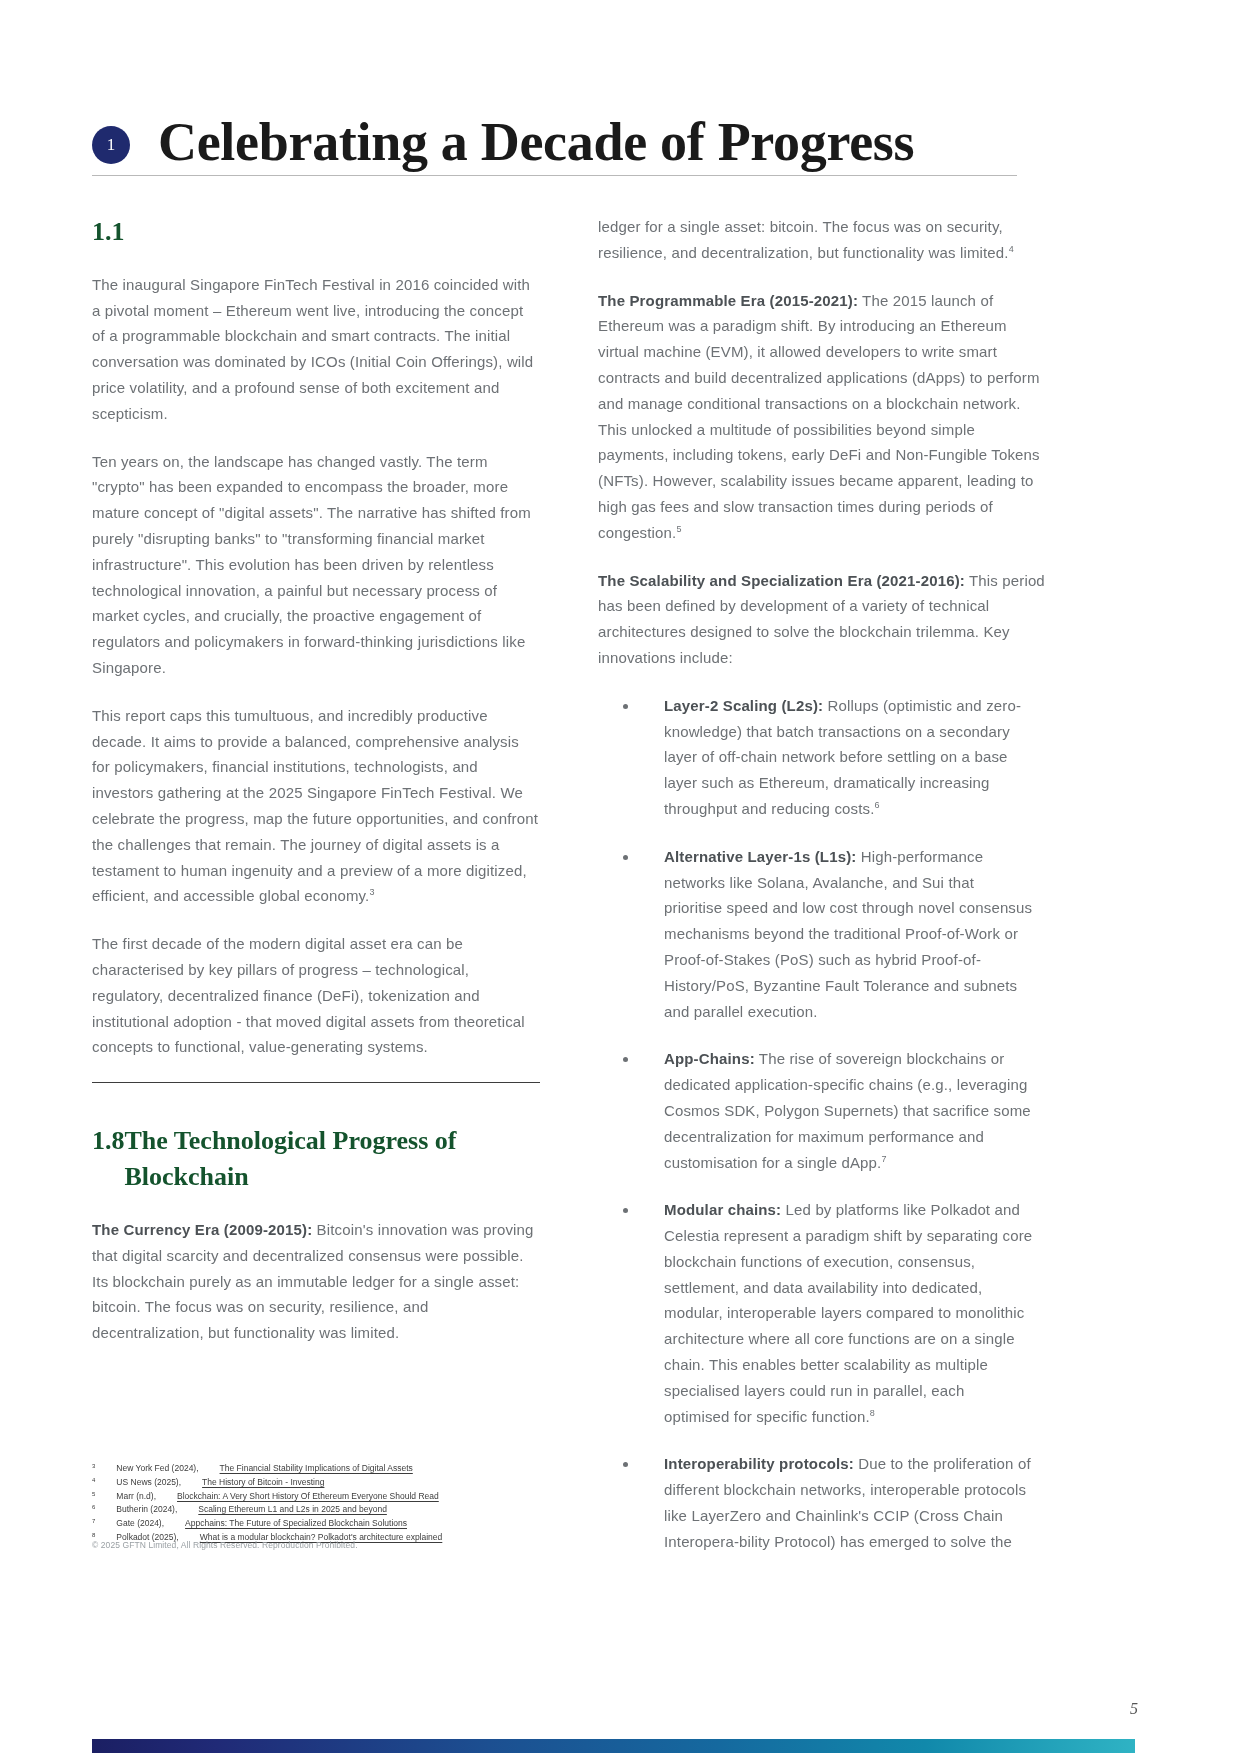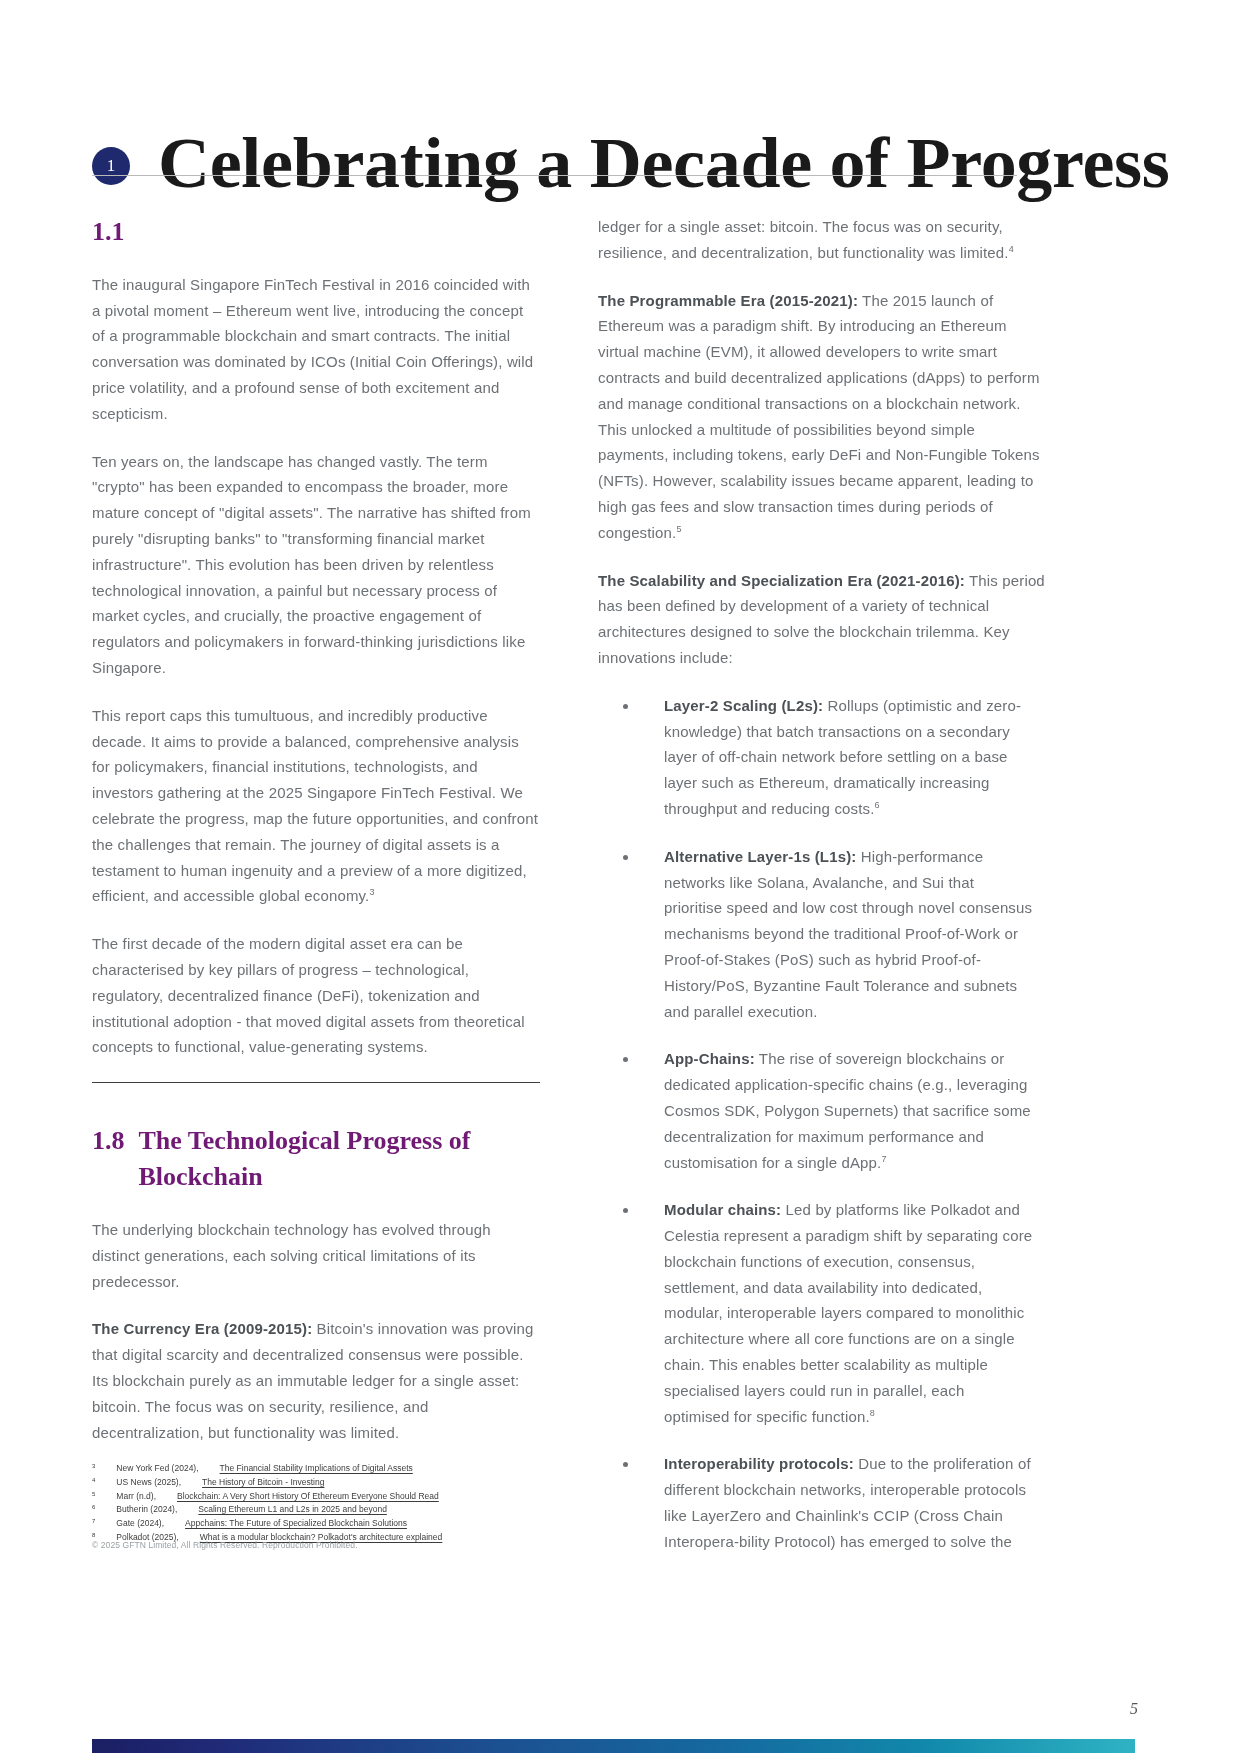--- a/index.html
+++ b/index.html
@@ -41,21 +41,21 @@
     align-items: center;
     justify-content: center;
     font-family: "Liberation Serif", serif;
     font-size: 17px;
     font-weight: 400;
     flex: 0 0 auto;
     margin-top: 4px;
   }
   .chapter-title {
     font-family: "Liberation Serif", serif;
-    font-size: 72px;
+    font-size: 54px;
     font-weight: 700;
     color: #1a1a1a;
     letter-spacing: -0.3px;
     line-height: 1.05;
     white-space: nowrap;
   }
   .header-rule {
     position: absolute;
     left: 92px;
     top: 175px;
@@ -76,25 +76,25 @@
   }
   .col {
     width: 448px;
     flex: 0 0 448px;
   }
 
   
   .section-heading {
     display: flex;
     align-items: flex-start;
-    gap: 14px;
+    gap: 0;
     font-family: "Liberation Serif", serif;
     font-size: 26px;
     font-weight: 700;
-    color: #701a75;
+    color: #14532d;
     line-height: 1.38;
     margin: 0 0 22px 0;
   }
   .section-heading .num {
     flex: 0 0 auto;
   }
   .section-heading .txt {
     flex: 1 1 auto;
   }
 
@@ -242,21 +242,20 @@
       <p class="body"><span>This report caps this tumultuous, and incredibly productive decade. It aims to provide a balanced, comprehensive analysis for policymakers, financial institutions, technologists, and investors gathering at the 2025 Singapore FinTech Festival. We celebrate the progress, map the future opportunities, and confront the challenges that remain. The journey of digital assets is a testament to human ingenuity and a preview of a more digitized, efficient, and accessible global economy.</span><sup>3</sup></p>
       <p class="body">The first decade of the modern digital asset era can be characterised by key pillars of progress – technological, regulatory, decentralized finance (DeFi), tokenization and institutional adoption - that moved digital assets from theoretical concepts to functional, value-generating systems.</p>
 
       <div class="section-divider"></div>
 
       <div class="section-heading">
         <span class="num">1.8</span>
         <span class="txt">The Technological Progress of Blockchain</span>
       </div>
 
-      <p class="body">The underlying blockchain technology has evolved through distinct generations, each solving critical limitations of its predecessor.</p>
 
       <p class="body"><b>The Currency Era (2009-2015):</b><span> Bitcoin's innovation was proving that digital scarcity and decentralized consensus were possible. Its blockchain purely as an immutable ledger for a single asset: bitcoin. The focus was on security, resilience, and decentralization, but functionality was limited.</span></p>
     </div>
 
     <div class="col">
 
       <p class="body">ledger for a single asset: bitcoin. The focus was on security, resilience, and decentralization, but functionality was limited.<sup>4</sup></p>
 
       <p class="body"><b>The Programmable Era (2015-2021):</b><span> The 2015 launch of Ethereum was a paradigm shift. By introducing an Ethereum virtual machine (EVM), it allowed developers to write smart contracts and build decentralized applications (dApps) to perform and manage conditional transactions on a blockchain network. This unlocked a multitude of possibilities beyond simple payments, including tokens, early DeFi and Non-Fungible Tokens (NFTs). However, scalability issues became apparent, leading to high gas fees and slow transaction times during periods of congestion.</span><sup>5</sup></p>
 

